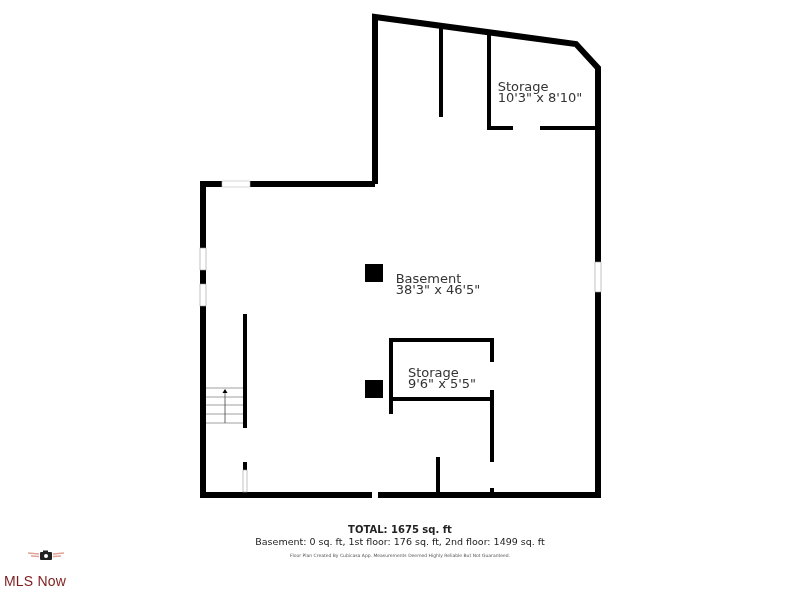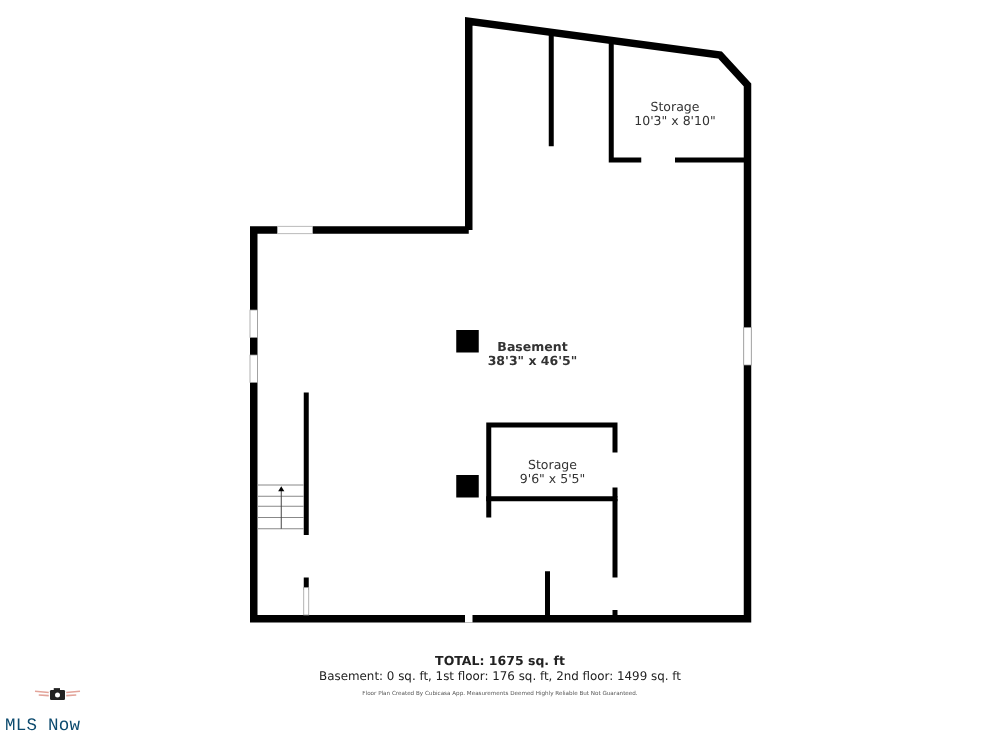--- a/index.html
+++ b/index.html
@@ -1,24 +1,24 @@
 <!DOCTYPE html>
 <html><head>
   <meta charset="utf-8">
   <style>
     html, body { margin: 0; padding: 0; background: #ffffff; }
     body { width: 800px; height: 600px; position: relative; overflow: hidden; font-family: "DejaVu Sans", sans-serif; color: #222; }
     #plan { position: absolute; left: 0; top: 0; width: 800px; height: 600px; }
-    .room-label { position: absolute; text-align: center; font-size: 10px; line-height: 11px; color: #333; transform: translateX(-50%); white-space: nowrap; }
+    .room-label { position: absolute; text-align: left; font-size: 13px; line-height: 11px; color: #333; transform: translateX(-50%); white-space: nowrap; }
     .summary { position: absolute; left: 0; width: 800px; top: 524px; text-align: center; color: #222; }
     .summary .total { font-weight: bold; font-size: 10px; line-height: 12px; }
     .summary .line { font-size: 9.5px; line-height: 12px; }
     .summary .disclaimer { font-size: 4.5px; line-height: 8px; color: #555; margin-top: 4px; }
     .logo { position: absolute; left: 4px; top: 548px; width: 80px; }
-    .logo .text { font-family: Liberation Mono, monospace; font-size: 14px; color: #0c4a6e; margin-top: 6px; letter-spacing: 0.2px; }
+    .logo .text { font-family: Liberation Sans, sans-serif; font-size: 14px; color: #7f1d1d; margin-top: 6px; letter-spacing: 0.2px; }
   </style>
 </head>
 <body>
 
 <svg id="plan" viewBox="0 0 800 600" xmlns="http://www.w3.org/2000/svg">
   <g fill="none" stroke="#000" stroke-width="6" stroke-linejoin="miter">
 
     <polyline points="375,184 375,17 576,44 598,68 598,495 203,495 203,184 375,184"></polyline>
   </g>
 
@@ -63,21 +63,21 @@
 
   <rect x="365" y="264" width="18" height="18" fill="#000"></rect>
   <rect x="365" y="380" width="18" height="18" fill="#000"></rect>
 </svg>
 
 <div class="room-label" style="left:540px; top:81px;">
   <div>Storage</div>
   <div>10'3" x 8'10"</div>
 </div>
 
-<div class="room-label" style="left:426px; top:273px;font-weight:bold;">
+<div class="room-label" style="left:438px; top:273px;">
   <div>Basement</div>
   <div>38'3" x 46'5"</div>
 </div>
 
 <div class="room-label" style="left:442px; top:367px;">
   <div>Storage</div>
   <div>9'6" x 5'5"</div>
 </div>
 
 <div class="summary">

